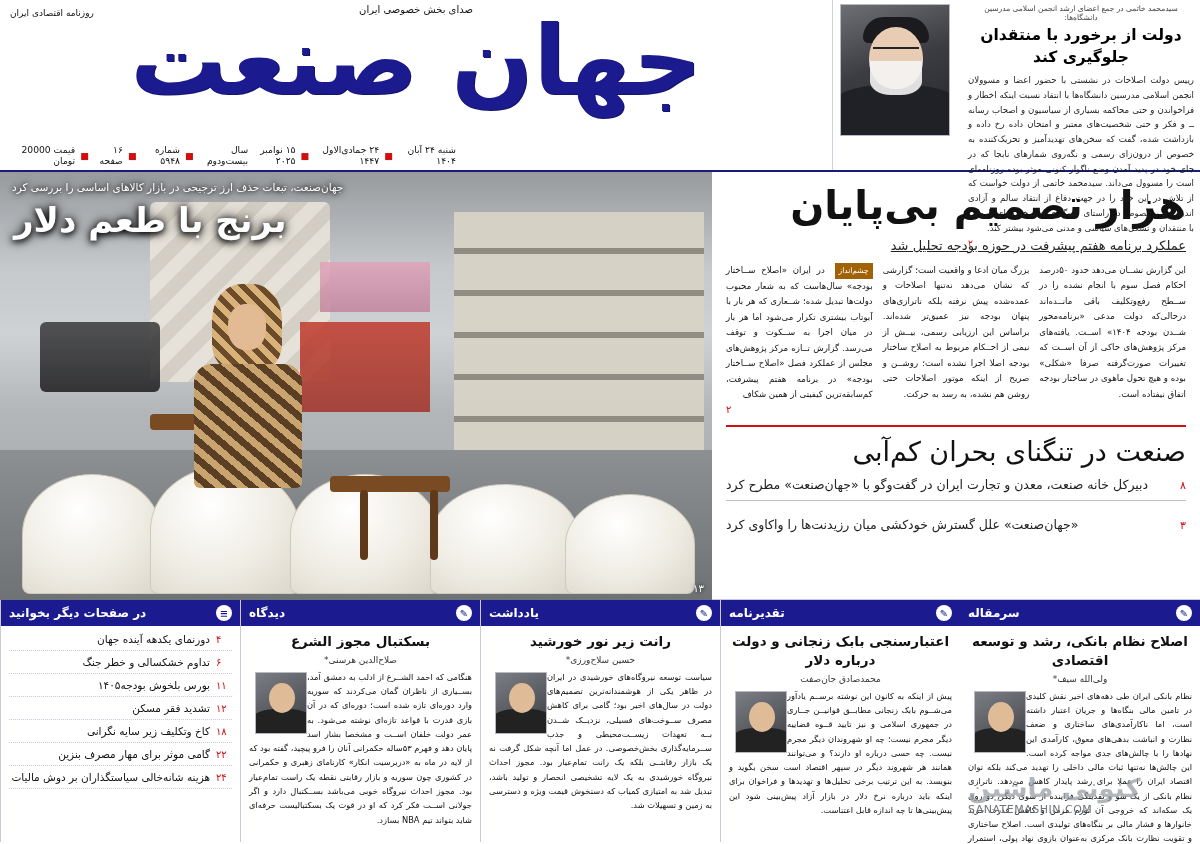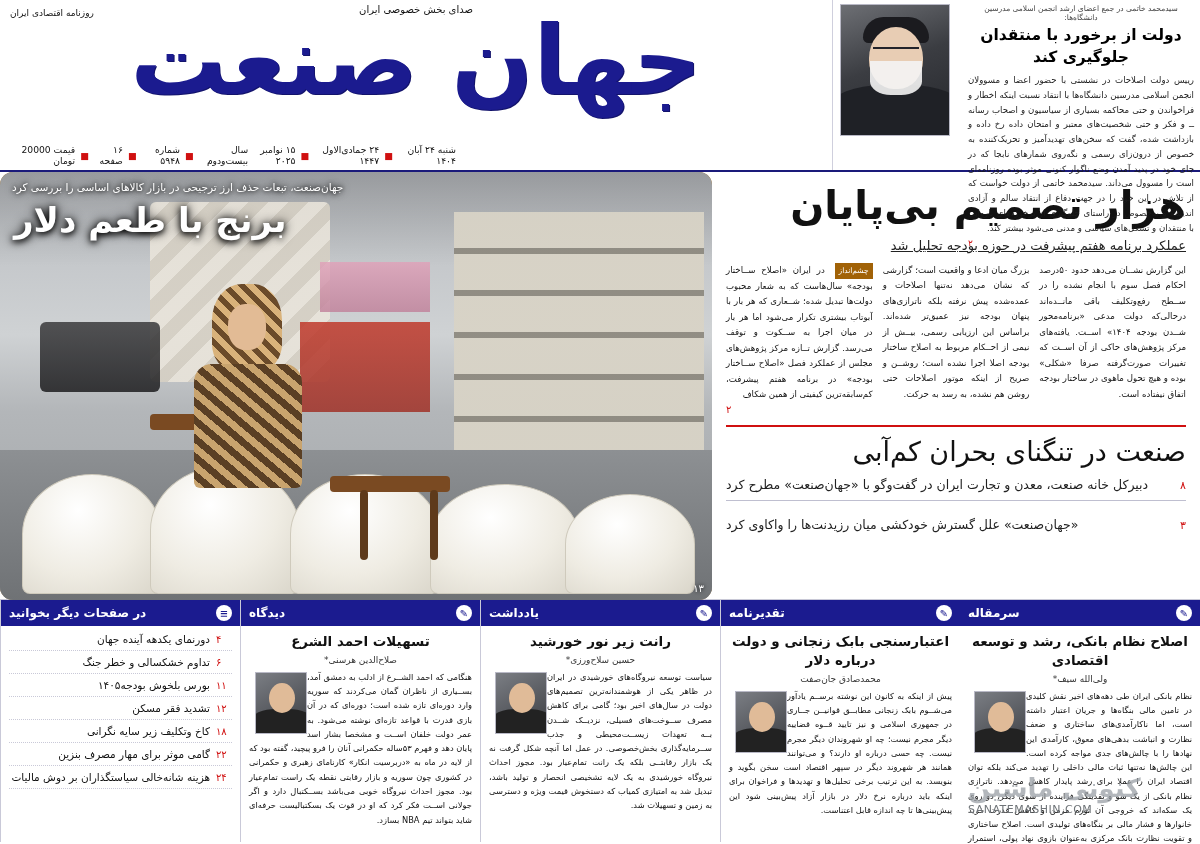--- a/index.html
+++ b/index.html
@@ -93,21 +93,20 @@
 
   
   .main {
     display: flex; flex-direction: row; height: 428px; width: 1200px;
     border-bottom: 1px solid #c8c8d6;
   }
   
   .photo-wrap {
     width: 712px; height: 428px; position: relative; overflow: hidden;
     background: #a16207;
-    border-radius: 13px;
   }
   .photo-bg {
     position:absolute; inset:0;
     background:
       linear-gradient(to bottom, rgba(0,0,0,0.18), rgba(0,0,0,0) 22%),
       linear-gradient(to bottom, #b9bcc0 0%, #cfd2d4 38%, #b3b6b9 56%, #9fa3a6 100%);
   }
   .shop-shelf {
     position:absolute; right: 8px; top: 40px; width: 250px; height: 250px;
     background: repeating-linear-gradient(to bottom,
@@ -436,21 +435,21 @@
         </div>
       </div>
     </div>
 
     <div class="bcol" style="width:240px;">
       <div class="bhead">
         <span class="dot">✎</span>
         <span>دیدگاه</span>
       </div>
       <div class="bbody">
-        <div class="op-title">تسهیلات احمد الشرع</div>
+        <div class="op-title">بسکتبال مجوز الشرع</div>
         <div class="op-author">صلاح‌الدین هرسنی*</div>
         <div class="op-flow">
           <span class="op-photo">
               <span class="b"></span>
               <span class="h"></span>
             </span>
           <span>هنگامی که احمد الشــرع از ادلب به دمشق آمد، بســیاری از ناظران گمان می‌کردند که سوریه وارد دوره‌ای تازه شده است؛ دوره‌ای که در آن بازی قدرت با قواعد تازه‌ای نوشته می‌شود. به عمر دولت خلفان اســت و مشخصا بشار اسد پایان دهد و فهرم ۵۳ساله حکمرانی آنان را فرو پیچید، گفته بود که از لایه در ماه به «دربرسیت انکار» کارنامای زهبری و حکمرانی در کشوری چون سوریه و بازار رقابتی نقطه یک راست تمام‌عیار بود. مجوز احداث نیروگاه خوبی می‌باشد بســکتبال دارد و اگر جولانی اســت فکر کرد که او در قوت یک بسکتبالیست حرفه‌ای شاید بتواند تیم NBA بسازد.</span>
         </div>
       </div>
     </div>

